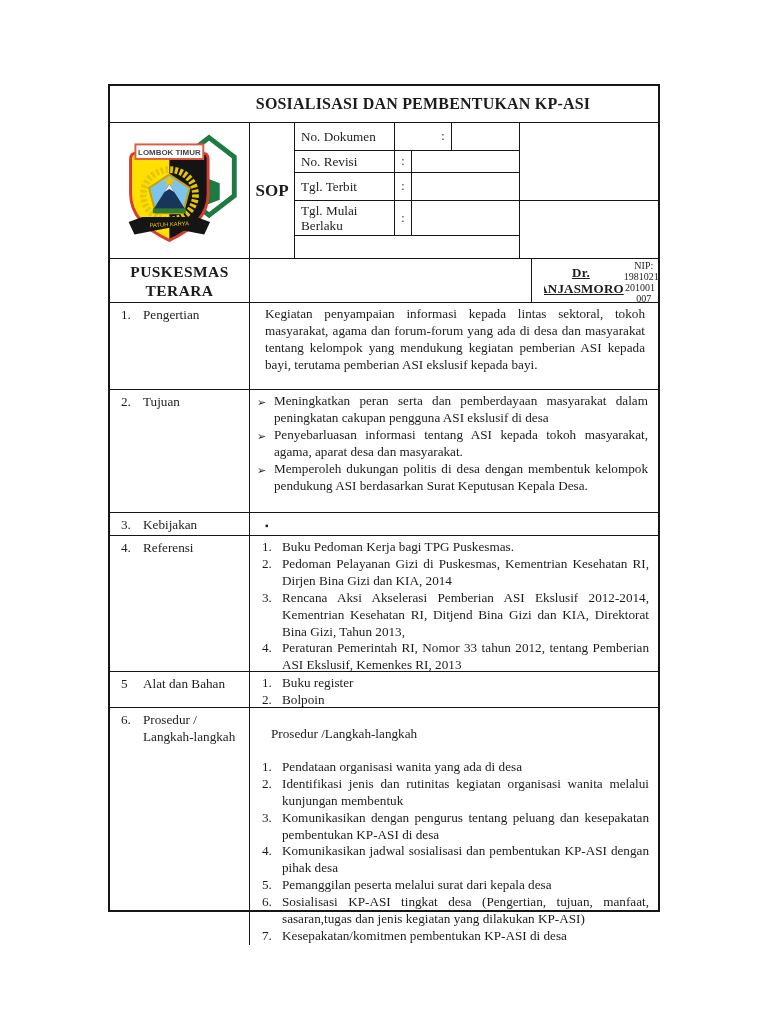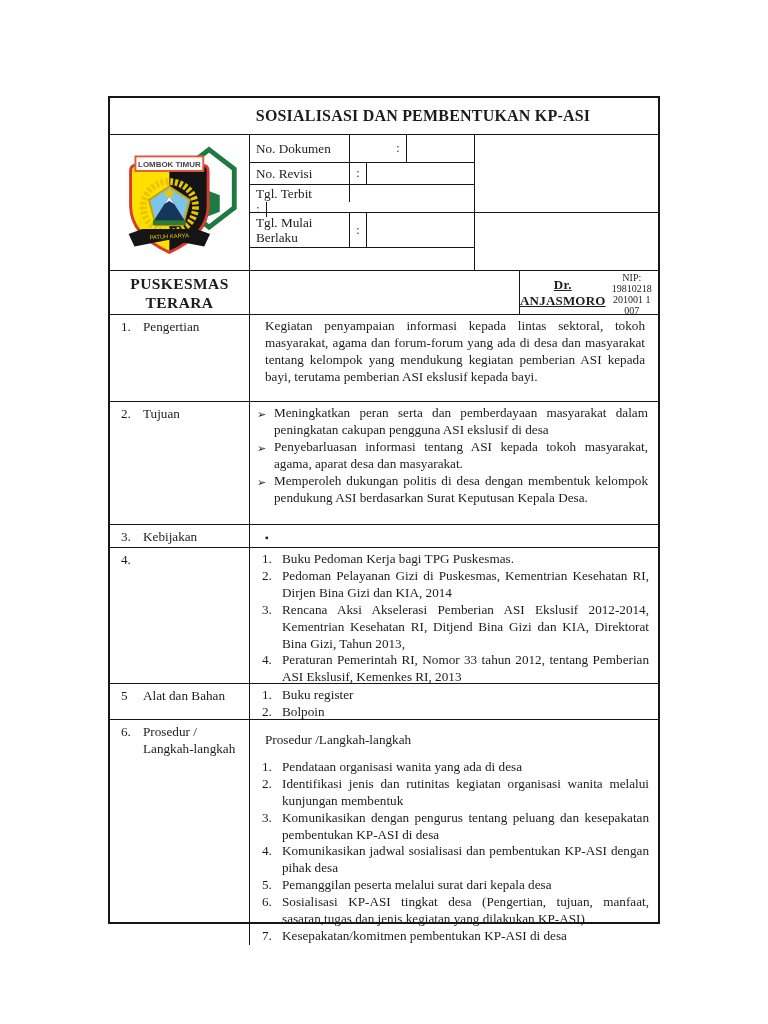--- a/index.html
+++ b/index.html
@@ -1,17 +1,17 @@
 <!DOCTYPE html>
 <html><head>
 <meta charset="utf-8">
 <style>
   html,body{margin:0;padding:0;width:768px;height:1024px;background:#ffffff;overflow:hidden;}
   body{font-family:"Liberation Serif","DejaVu Serif",serif;color:#1c1c1c;position:relative;}
-  .doc{position:absolute;left:108px;top:96px;width:552px;height:828px;box-sizing:border-box;
+  .doc{position:absolute;left:108px;top:84px;width:552px;height:828px;box-sizing:border-box;
        border:2px solid #161616;background:#fff;display:flex;flex-direction:column;}
   .row{box-sizing:border-box;border-bottom:1.5px solid #161616;display:flex;flex:none;}
   .row:last-child{border-bottom:none;}
   .cell{box-sizing:border-box;border-right:1.5px solid #161616;overflow:hidden;}
   .cell:last-child{border-right:none;}
 
   
   .title-row{height:37px;align-items:center;justify-content:center;padding-left:78px;}
   .title{font-weight:bold;font-size:16px;letter-spacing:.2px;}
 
@@ -27,21 +27,21 @@
           padding:1px 3px 1px 6px;font-size:13.2px;line-height:15px;align-self:stretch;
           display:flex;align-items:center;}
   .fcolon{width:17px;flex:none;box-sizing:border-box;border-right:1.5px solid #161616;
           align-self:stretch;display:flex;align-items:center;justify-content:center;font-size:12px;}
   .fvalue{flex:1;align-self:stretch;}
   .right-col{flex:1;display:flex;flex-direction:column;}
   .rc-top{height:78px;box-sizing:border-box;border-bottom:1.5px solid #161616;}
   .rc-bottom{flex:1;}
 
   
-  .pusk-row{height:44px;}
+  .pusk-row{height:44px;gap:12px;}
   .pusk-cell{width:140px;flex:none;display:flex;align-items:center;justify-content:center;
              text-align:center;font-weight:bold;font-size:15.5px;line-height:19px;
              white-space:pre-line;letter-spacing:.4px;}
   .sig-cell{width:270px;flex:none;}
   .doc-cell{flex:1;display:flex;align-items:center;justify-content:center;padding-top:1px;text-align:center;}
   .doc-name{font-weight:bold;font-size:13px;text-decoration:underline;letter-spacing:.2px;}
   .doc-nip{font-size:10px;margin-top:1px;}
 
   
   .sections{display:flex;flex-direction:column;flex:1;}
@@ -50,21 +50,21 @@
   .sec-name{flex:1;white-space:pre-line;}
   .sec-content{flex:1;font-size:13.2px;line-height:16.9px;}
   .para{padding:3px 13px 0 15px;text-align:justify;}
   .arrow-list{padding:3px 10px 0 7px;}
   .ai{display:flex;}
   .am{width:17px;flex:none;font-family:"DejaVu Sans",sans-serif;font-size:11px;padding-top:2px;}
   .at{flex:1;text-align:justify;}
   .bullet-only{padding:5px 0 0 15px;font-size:10px;}
   .num-list{padding:3px 9px 0 12px;}
   .num-list.tight{padding:2px 9px 0 5px;}
-  .nl-head{margin:10px;}
+  .nl-head{margin:16px;}
   .nl-items{display:block;}
   .tight .nl-items{padding-left:7px;}
   .ni{display:flex;}
   .nn{width:20px;flex:none;}
   .nt{flex:1;text-align:justify;}
 </style>
 </head>
 <body>
 
 <div class="doc">
@@ -96,32 +96,33 @@
         <polygon points="37,87 54,60 71,87" fill="#16365c"></polygon>
         <polygon points="49,68 54,60 59,68 54,65" fill="#e8eff5"></polygon>
         <rect x="37" y="85" width="34" height="5" fill="#2e7d32"></rect>
         <polygon points="54,51 55.8,55 60,55.3 56.8,58 58,62 54,59.7 50,62 51.2,58 48,55.3 52.2,55" fill="#f3c400"></polygon>
         <polygon points="54,93 55.5,96.5 59,97 56.5,99.5 57,103 54,101 51,103 51.5,99.5 49,97 52.5,96.5" fill="#c62828"></polygon>
 
         <path d="M12,99 L26,94 L82,94 L96,99 L90,112 L54,105 L18,112 Z" fill="#151515"></path>
         <text x="54" y="103.5" font-size="6" fill="#e7c600" text-anchor="middle" transform="rotate(-3 54 103)" font-family="Liberation Sans, sans-serif">PATUH KARYA</text>
       </svg>
     </div>
+    <div class="cell sop-cell">SOP</div>
     <div class="cell fields">
         <div class="frow" style="height: 28px; gap: 40px;">
           <div class="flabel">No. Dokumen</div>
           <div class="fcolon">:</div>
           <div class="fvalue"></div>
         </div>
         <div class="frow" style="height: 22px;">
           <div class="flabel">No. Revisi</div>
           <div class="fcolon">:</div>
           <div class="fvalue"></div>
         </div>
-        <div class="frow" style="height: 28px; flex-direction: column;">
+        <div class="frow" style="height: 28px;">
           <div class="flabel">Tgl. Terbit</div>
           <div class="fcolon">:</div>
           <div class="fvalue"></div>
         </div>
         <div class="frow" style="height: 35px;">
           <div class="flabel">Tgl. Mulai Berlaku</div>
           <div class="fcolon">:</div>
           <div class="fvalue"></div>
         </div>
         <div class="frow" style="height: 23px;">
@@ -183,20 +184,21 @@
           <span class="sec-num">3.</span>
           <div class="sec-name">Kebijakan</div>
         </div>
         <div class="cell sec-content">
           <div class="bullet-only">▪</div>
         </div>
       </div>
       <div class="row" style="height: 136px;">
         <div class="cell sec-label">
           <span class="sec-num">4.</span>
+          <div class="sec-name">Referensi</div>
         </div>
         <div class="cell sec-content">
           <div class="num-list">
             <div class="nl-items">
               <div class="ni">
                 <span class="nn">1.</span>
                 <span class="nt">Buku Pedoman Kerja bagi TPG Puskesmas.</span>
               </div>
               <div class="ni">
                 <span class="nn">2.</span>

